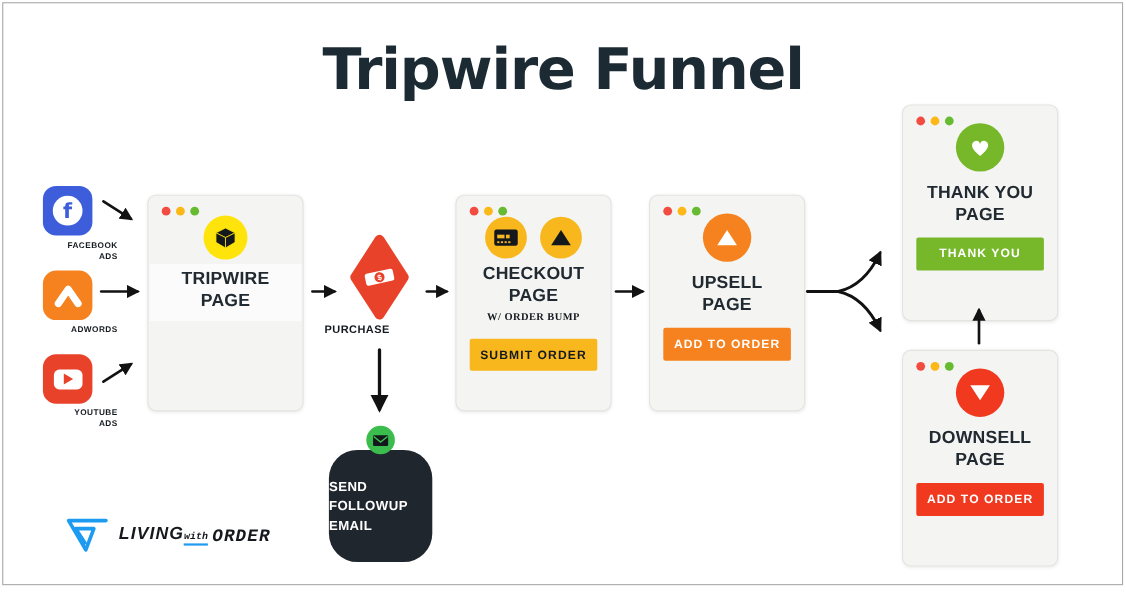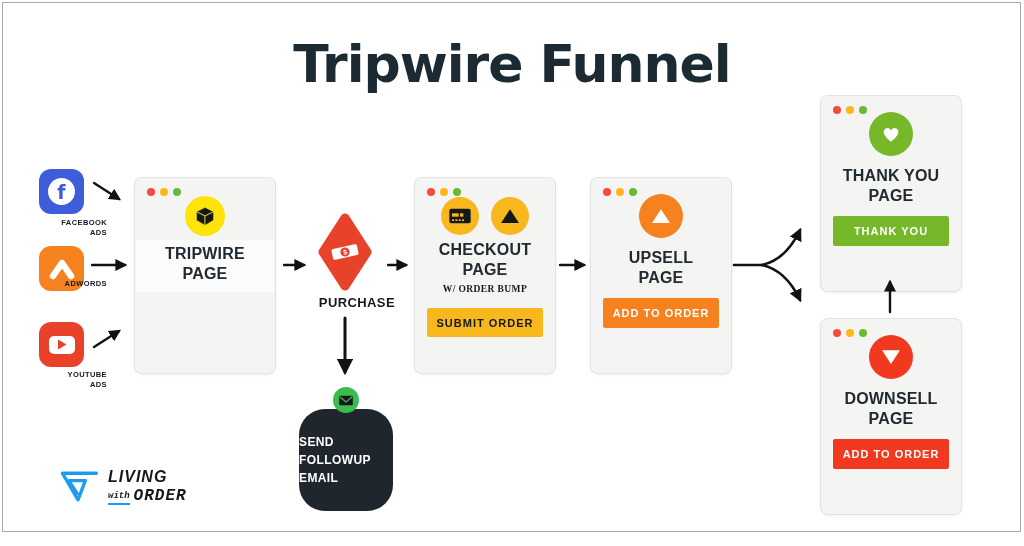--- a/index.html
+++ b/index.html
@@ -43,31 +43,31 @@
   .card-sub { position:absolute; left:0; width:100%; text-align:center;
     font-weight:800; font-size:9.5px; letter-spacing:.4px; color:#14191f;font-family:Liberation Serif, serif; }
   .btn { position:absolute; left:12px; right:12px; height:30px; display:flex;
     align-items:center; justify-content:center; font-weight:800; font-size:11px;
     letter-spacing:1px; border-radius:2px; }
   .title-band { position:absolute; left:1px; right:1px; top:62px; height:52px;
     background:rgba(255,255,255,.65); }
 
   
   .purchase-label { position:absolute; left:295px; top:295px; width:100px;
-    text-align:right; font-weight:800; font-size:13px; letter-spacing:.4px; color:#14191f; }
+    text-align:left; font-weight:800; font-size:10px; letter-spacing:.4px; color:#14191f; }
   .email-block { position:absolute; left:299px; top:409px; width:94px; height:102px;
     background:var(--c-dark); border-radius:26px; color:#fff; 
     font-weight:800; font-size:12px; line-height:1.5; letter-spacing:.4px; padding-top:24px; }
   .email-badge { position:absolute; left:333px; top:387px; width:26px; height:26px;
     background:var(--c-emailgreen); border-radius:50%;
     display:flex; align-items:center; justify-content:center; }
 
   
   .logo { position:absolute; left:56px; top:468px; display:flex; align-items:center; gap:8px; }
-  .logo-text { display:flex; flex-direction:column; line-height:1.05; font-style:italic; color:#16181d; }
+  .logo-text { display:flex; flex-direction:row; line-height:1.05; font-style:italic; color:#16181d; }
   .logo-top { font-weight:800; font-size:16px; letter-spacing:1px; }
   .logo-bottom { display:flex; align-items:flex-end; gap:4px; margin-top:2px;font-family:Liberation Mono, monospace; }
   .logo-small { font-size:9px; font-weight:600; border-bottom:2px solid var(--c-logoblue); padding-bottom:1px; }
   .logo-main { font-weight:800; font-size:16px; letter-spacing:1px; }
 
   svg.overlay { position:absolute; left:0; top:0; pointer-events:none; }
 </style>
 </head>
 <body>
 
@@ -82,21 +82,21 @@
   <div class="src-label" style="left:17px;top:218px;">
     <div>FACEBOOK</div>
     <div>ADS</div>
   </div>
 
   <div class="src-icon" style="left:39px;top:246px;background:var(--c-orange);">
     <svg width="30" height="22" viewBox="0 0 30 22">
       <polyline points="6,18 15,5 24,18" fill="none" stroke="#fff" stroke-width="6.5" stroke-linecap="round" stroke-linejoin="round"></polyline>
     </svg>
   </div>
-  <div class="src-label" style="left:17px;top:279px;">
+  <div class="src-label" style="left:17px;top:295px;">
     <div>ADWORDS</div>
   </div>
 
   <div class="src-icon" style="left:39px;top:322px;background:var(--c-redorange);">
     <div class="yt-pill">
       <svg width="10" height="11" viewBox="0 0 10 11">
           <polygon points="1,0.5 9.5,5.5 1,10.5" style="fill:var(--c-redorange);"></polygon>
         </svg>
     </div>
   </div>

